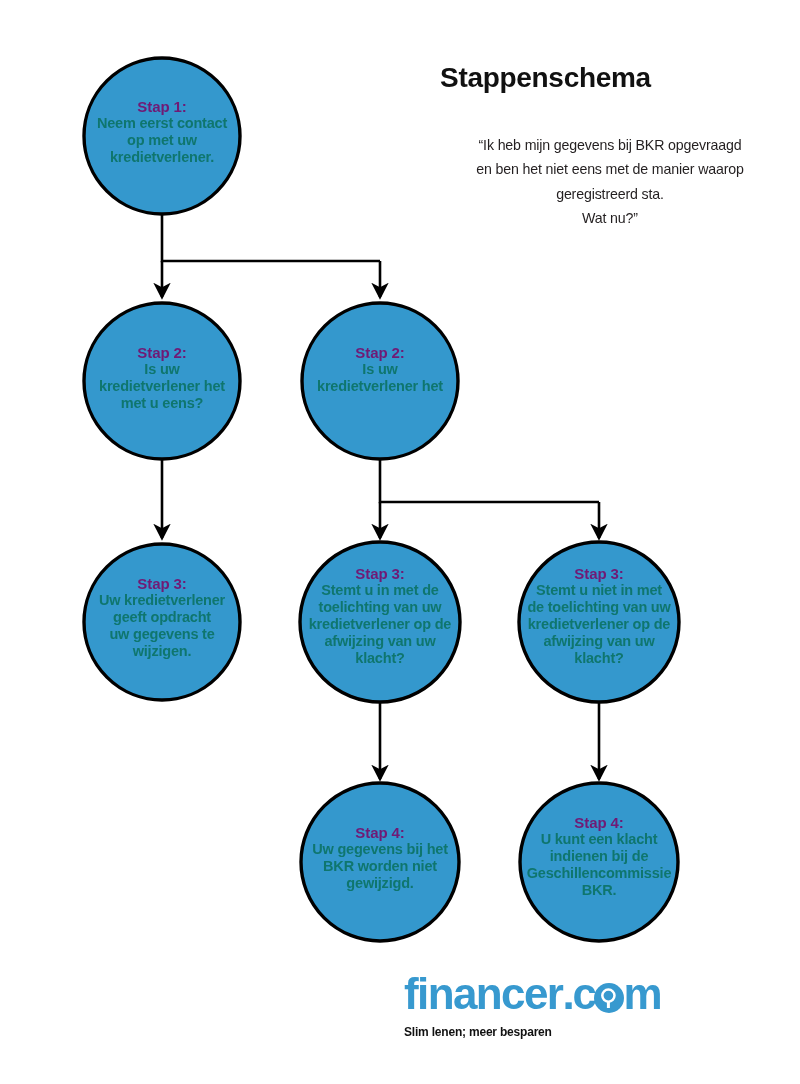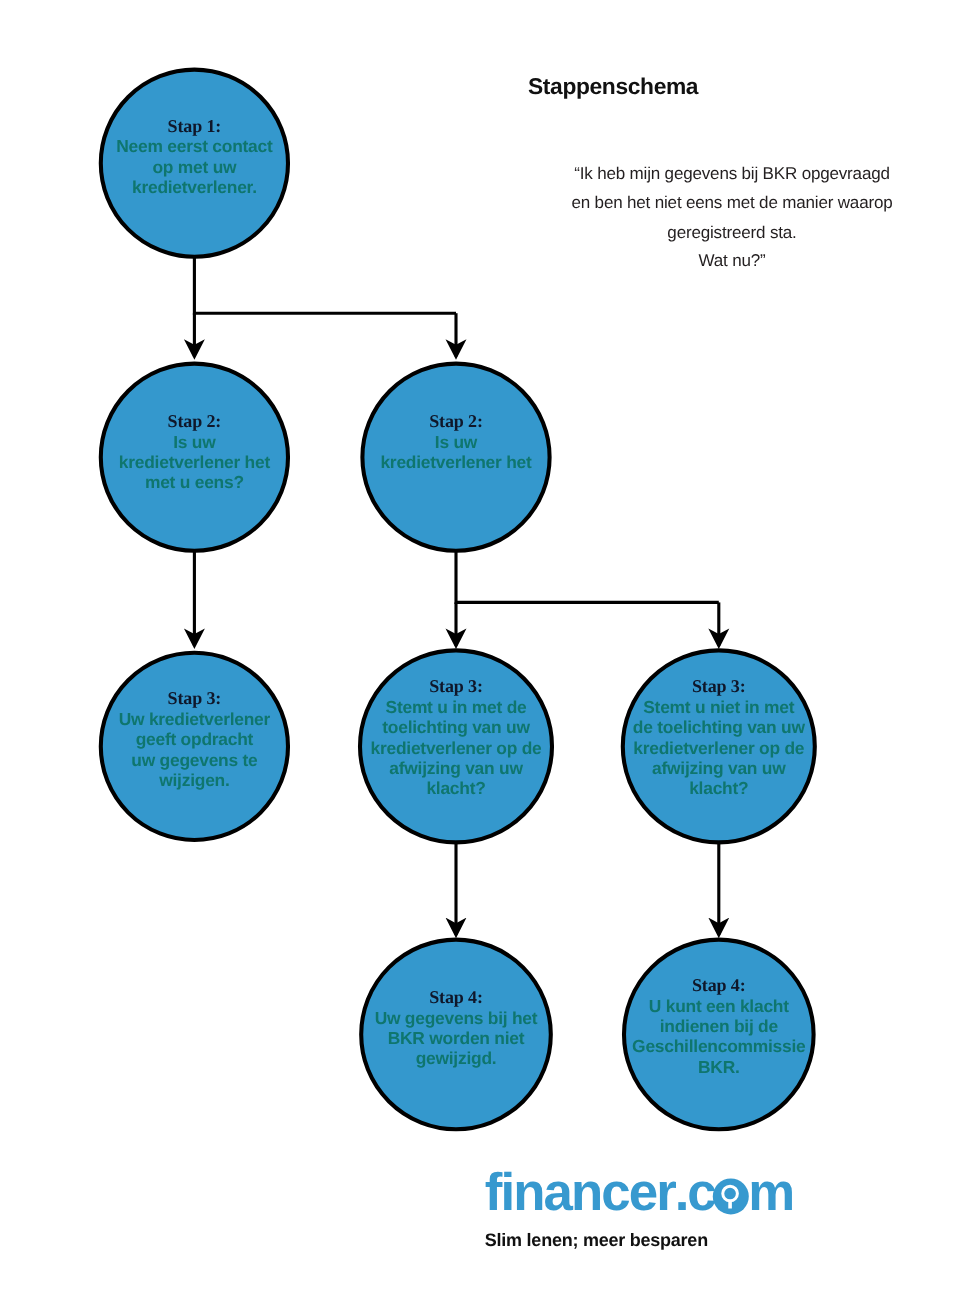--- a/index.html
+++ b/index.html
@@ -30,38 +30,37 @@
   }
   .node-label {
     position: absolute;
     text-align: center;
     line-height: 1.16;
     pointer-events: none;
     -webkit-font-smoothing: antialiased;
   }
   .node-title {
     display: block;
-    color: #0f172a;
+    color: #701a75;
     font-weight: bold;
     font-size: 15px;
     letter-spacing: -0.1px;
-    font-family: Liberation Serif, serif;
   }
   .node-body {
     display: block;
     color: #0f766e;
     font-weight: bold;
     font-size: 14.5px;
     letter-spacing: -0.2px;
   }
   #page-title {
     position: absolute;
     left: 440px;
     top: 62px;
-    font-size: 19px;
+    font-size: 28px;
     font-weight: bold;
     color: #111111;
     letter-spacing: -0.3px;
   }
   #intro-quote {
     position: absolute;
     left: 440px;
     top: 133px;
     width: 340px;
     font-size: 14.2px;
@@ -101,21 +100,21 @@
     border-radius: 50%;
     background: #3799cf;
   }
   .magnifier-o svg {
     position: absolute;
     left: 5px;
     top: 4px;
   }
   #brand-tagline {
     margin-top: 9px;
-    font-size: 15px;
+    font-size: 12px;
     font-weight: bold;
     color: #111111;
     letter-spacing: -0.2px;
     white-space: nowrap;
   }
 </style>
 </head>
 <body>
 
 <div id="canvas">

